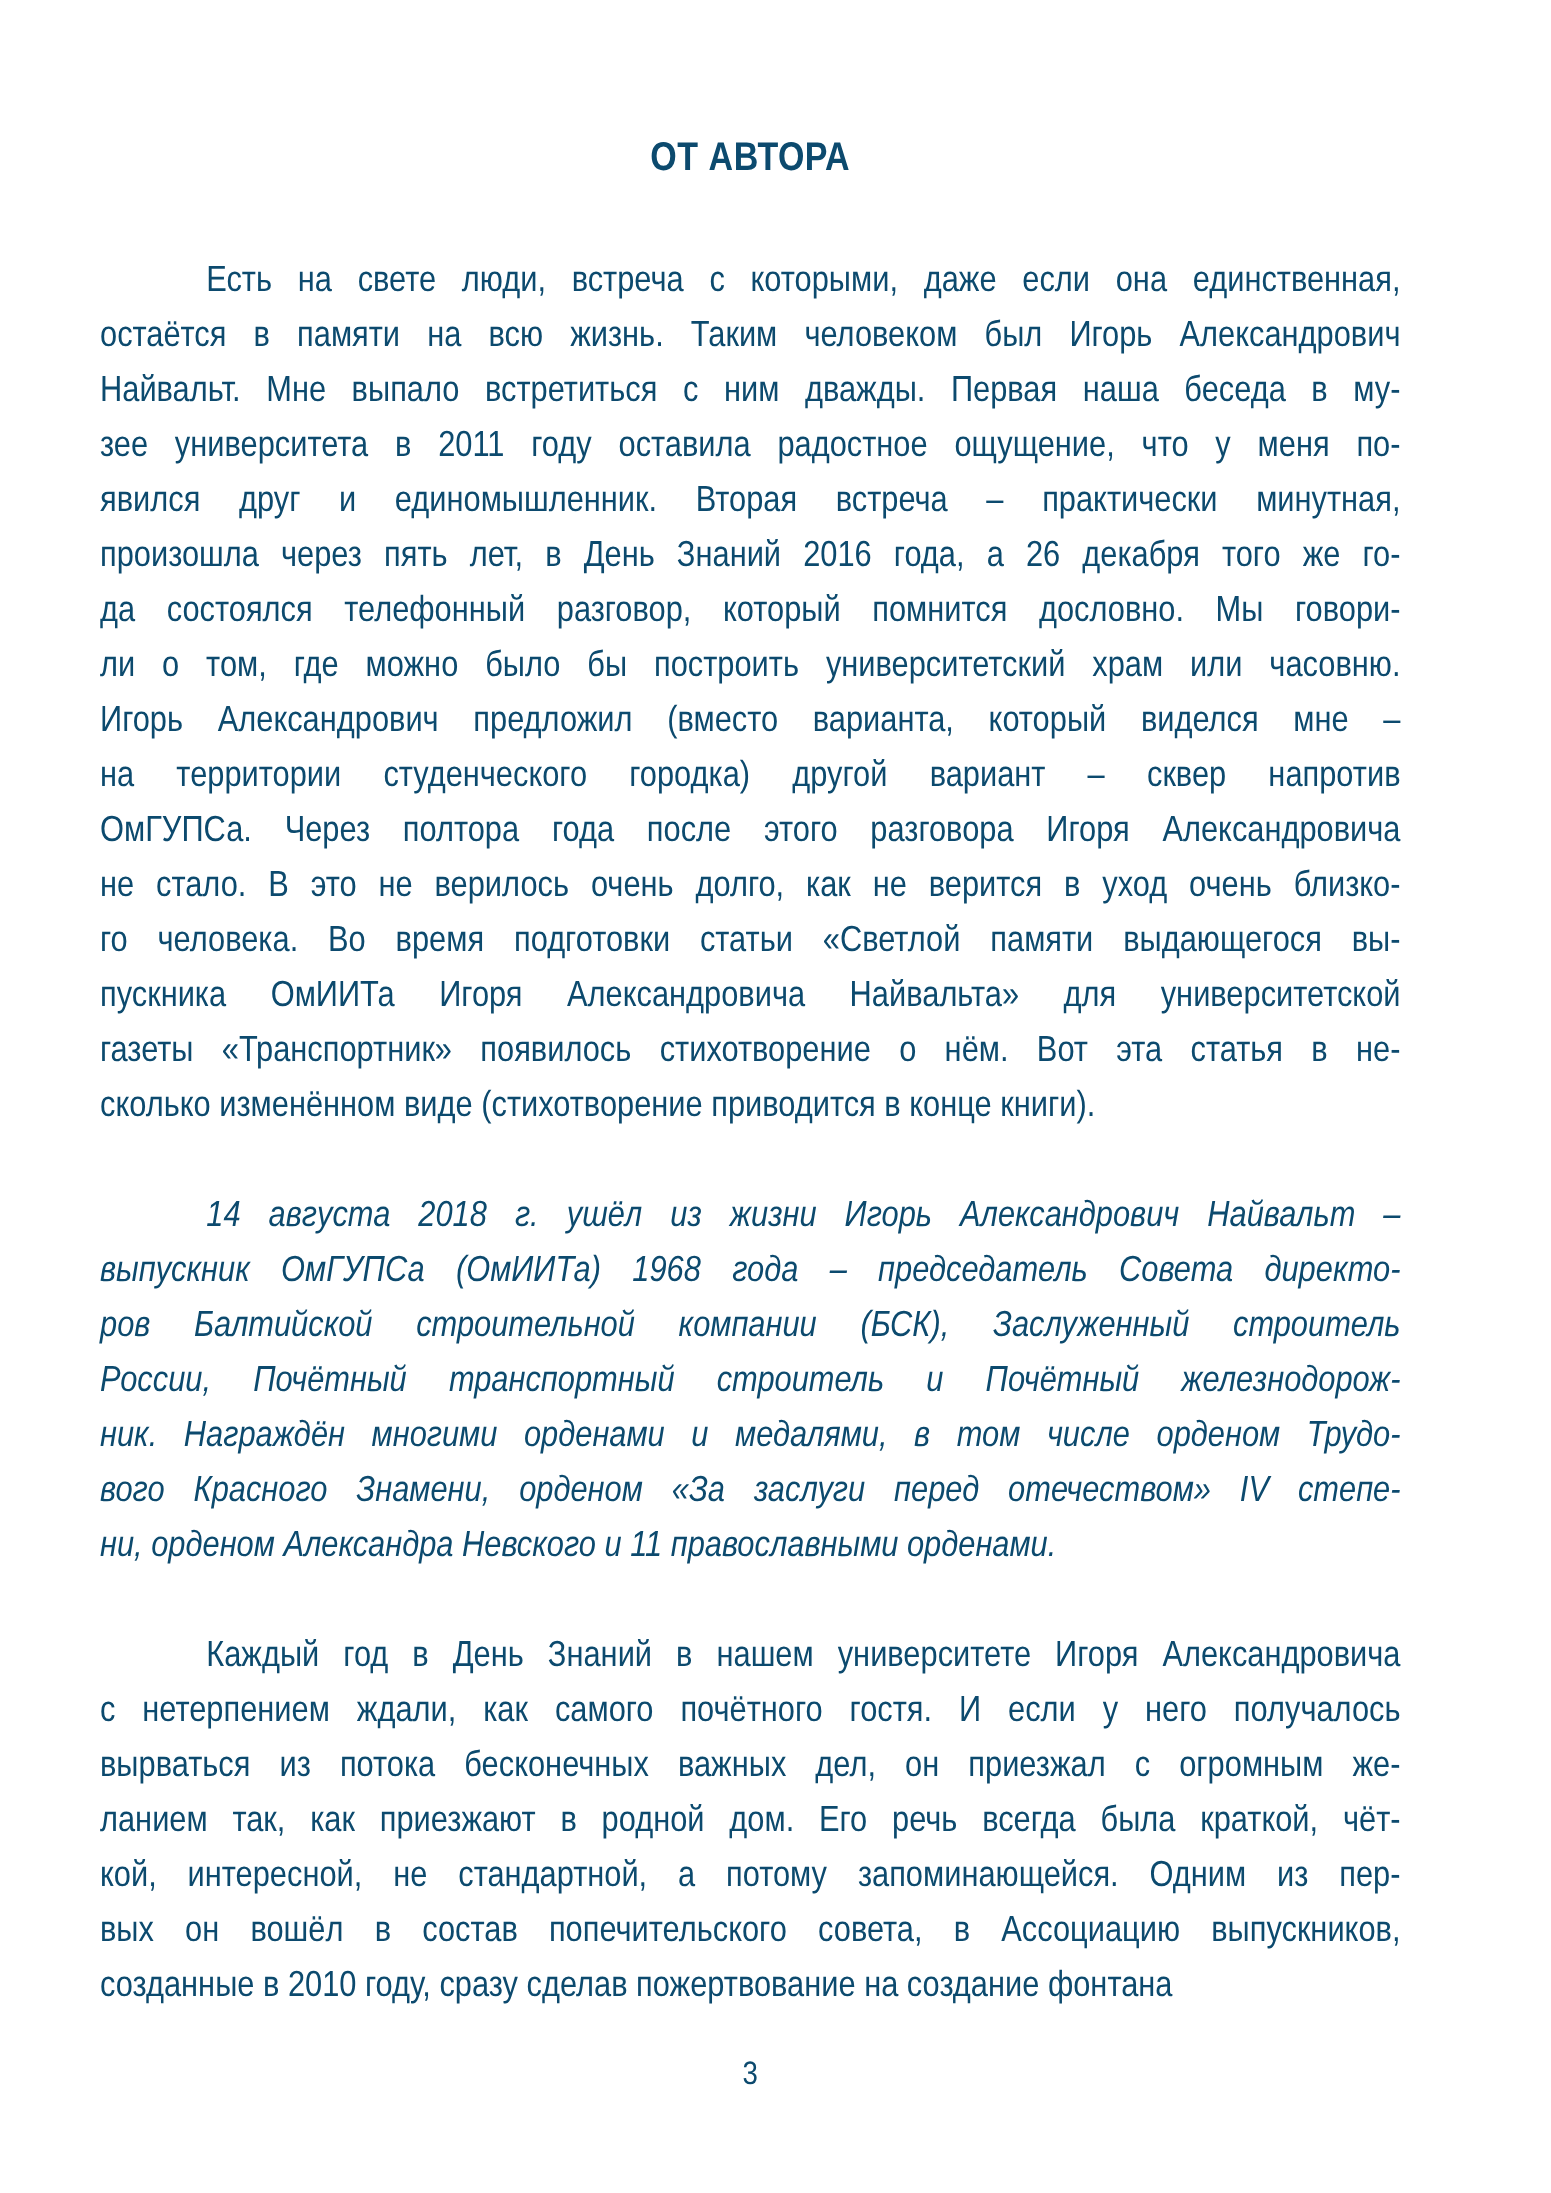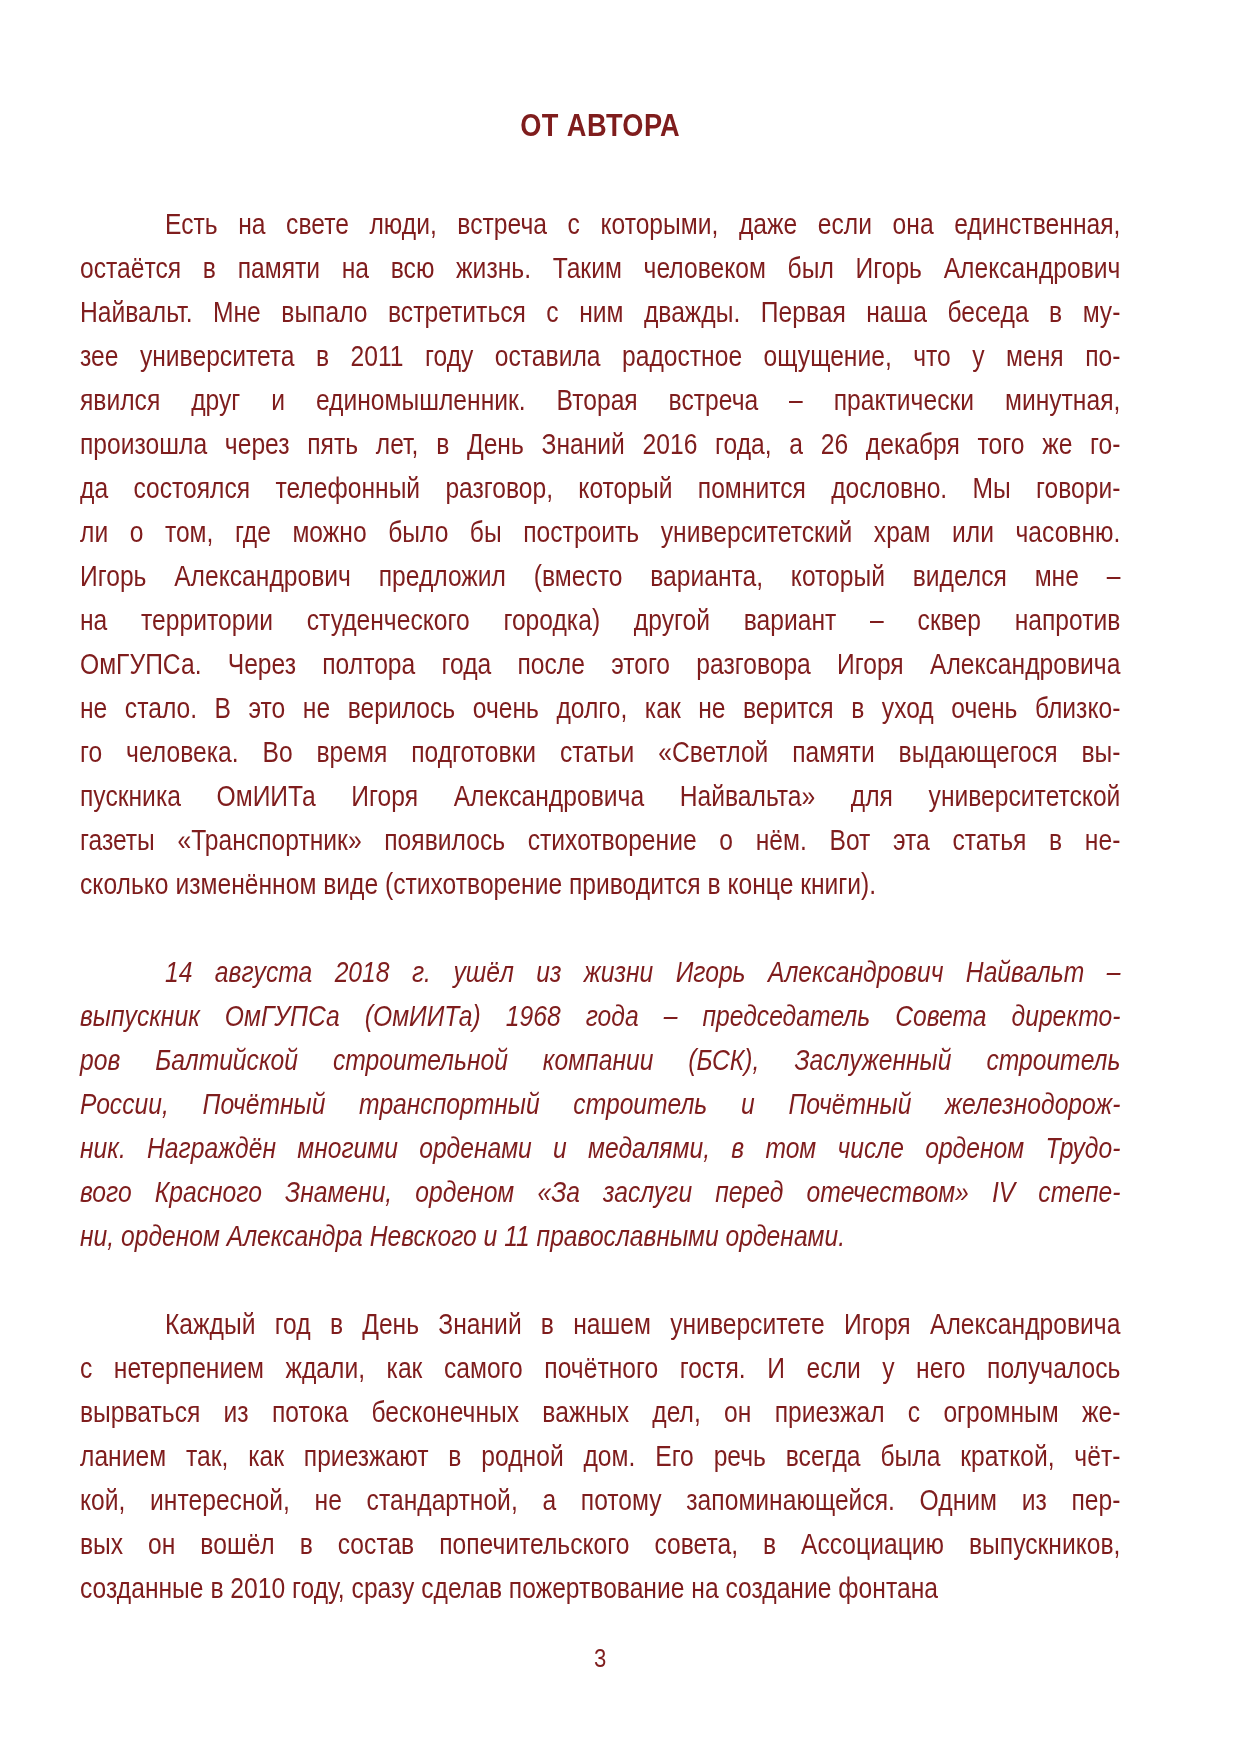--- a/index.html
+++ b/index.html
@@ -7,21 +7,21 @@
     padding: 0;
     background: #ffffff;
   }
   .page {
     position: relative;
     width: 1241px;
     height: 1754px;
     background: #ffffff;
     overflow: hidden;
     font-family: "Liberation Sans", sans-serif;
-    color: #7f1d1d;
+    color: #0c4a6e;
   }
   
   .text-block {
     position: absolute;
     left: 80px;
     top: 104px;
     width: 1224px;             
     transform: scaleX(0.85);
     transform-origin: 0 0;
   }

